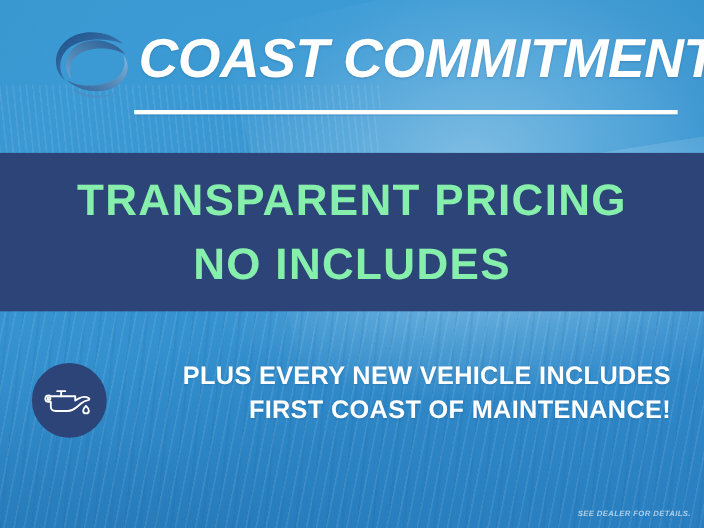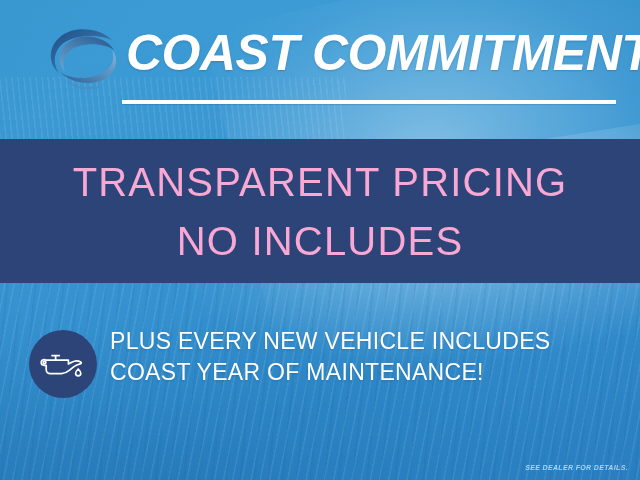--- a/index.html
+++ b/index.html
@@ -136,24 +136,24 @@
     top: 139px;
     width: 640px;
     height: 144px;
     background: #2c4478;
     display: flex;
     flex-direction: column;
     align-items: center;
     justify-content: center;
   }
   .band-line {
-    color: #f9a8d4;
+    color: #86efac;
     font-family: "Liberation Sans", sans-serif;
     font-size: 40px;
-    font-weight: normal;
+    font-weight: bold;
     letter-spacing: 1.2px;
     line-height: 1.0;
     white-space: nowrap;
     text-align: center;
   }
   .band-line.first { margin-bottom: 19px; }
 
   
   .promo {
     position: absolute;
@@ -174,25 +174,25 @@
     background: #2c4478;
     display: flex;
     align-items: center;
     justify-content: center;
   }
   .promo-text {
     position: absolute;
     left: 110px;
     top: 4px;
     width: 500px;
-    text-align: left;
+    text-align: right;
     color: #ffffff;
     font-family: "Liberation Sans", sans-serif;
     font-size: 23px;
-    font-weight: normal;
+    font-weight: bold;
     letter-spacing: 0.3px;
     line-height: 31px;
     text-shadow: 0 1px 2px rgba(14,70,115,0.22);
   }
   .promo-text div { white-space: nowrap; }
 
   
   .fineprint {
     position: absolute;
     right: 12px;
@@ -269,19 +269,19 @@
           <path d="M12.0 7.6 L19.3 7.6"></path>
           <circle cx="4.6" cy="14.5" r="1.3"></circle>
           <path d="M38.2 21.0 C38.2 21.0 35.6 23.6 35.6 25.3 C35.6 26.7 36.8 27.8 38.2 27.8
                    C39.6 27.8 40.8 26.7 40.8 25.3 C40.8 23.6 38.2 21.0 38.2 21.0 Z"></path>
         </g>
       </svg>
     </div>
 
     <div class="promo-text">
       <div>PLUS EVERY NEW VEHICLE INCLUDES</div>
-      <div>COAST YEAR OF MAINTENANCE!</div>
+      <div>FIRST COAST OF MAINTENANCE!</div>
     </div>
   </div>
 
   <div class="fineprint">SEE DEALER FOR DETAILS.</div>
 
 </div>
 
 </body></html>

